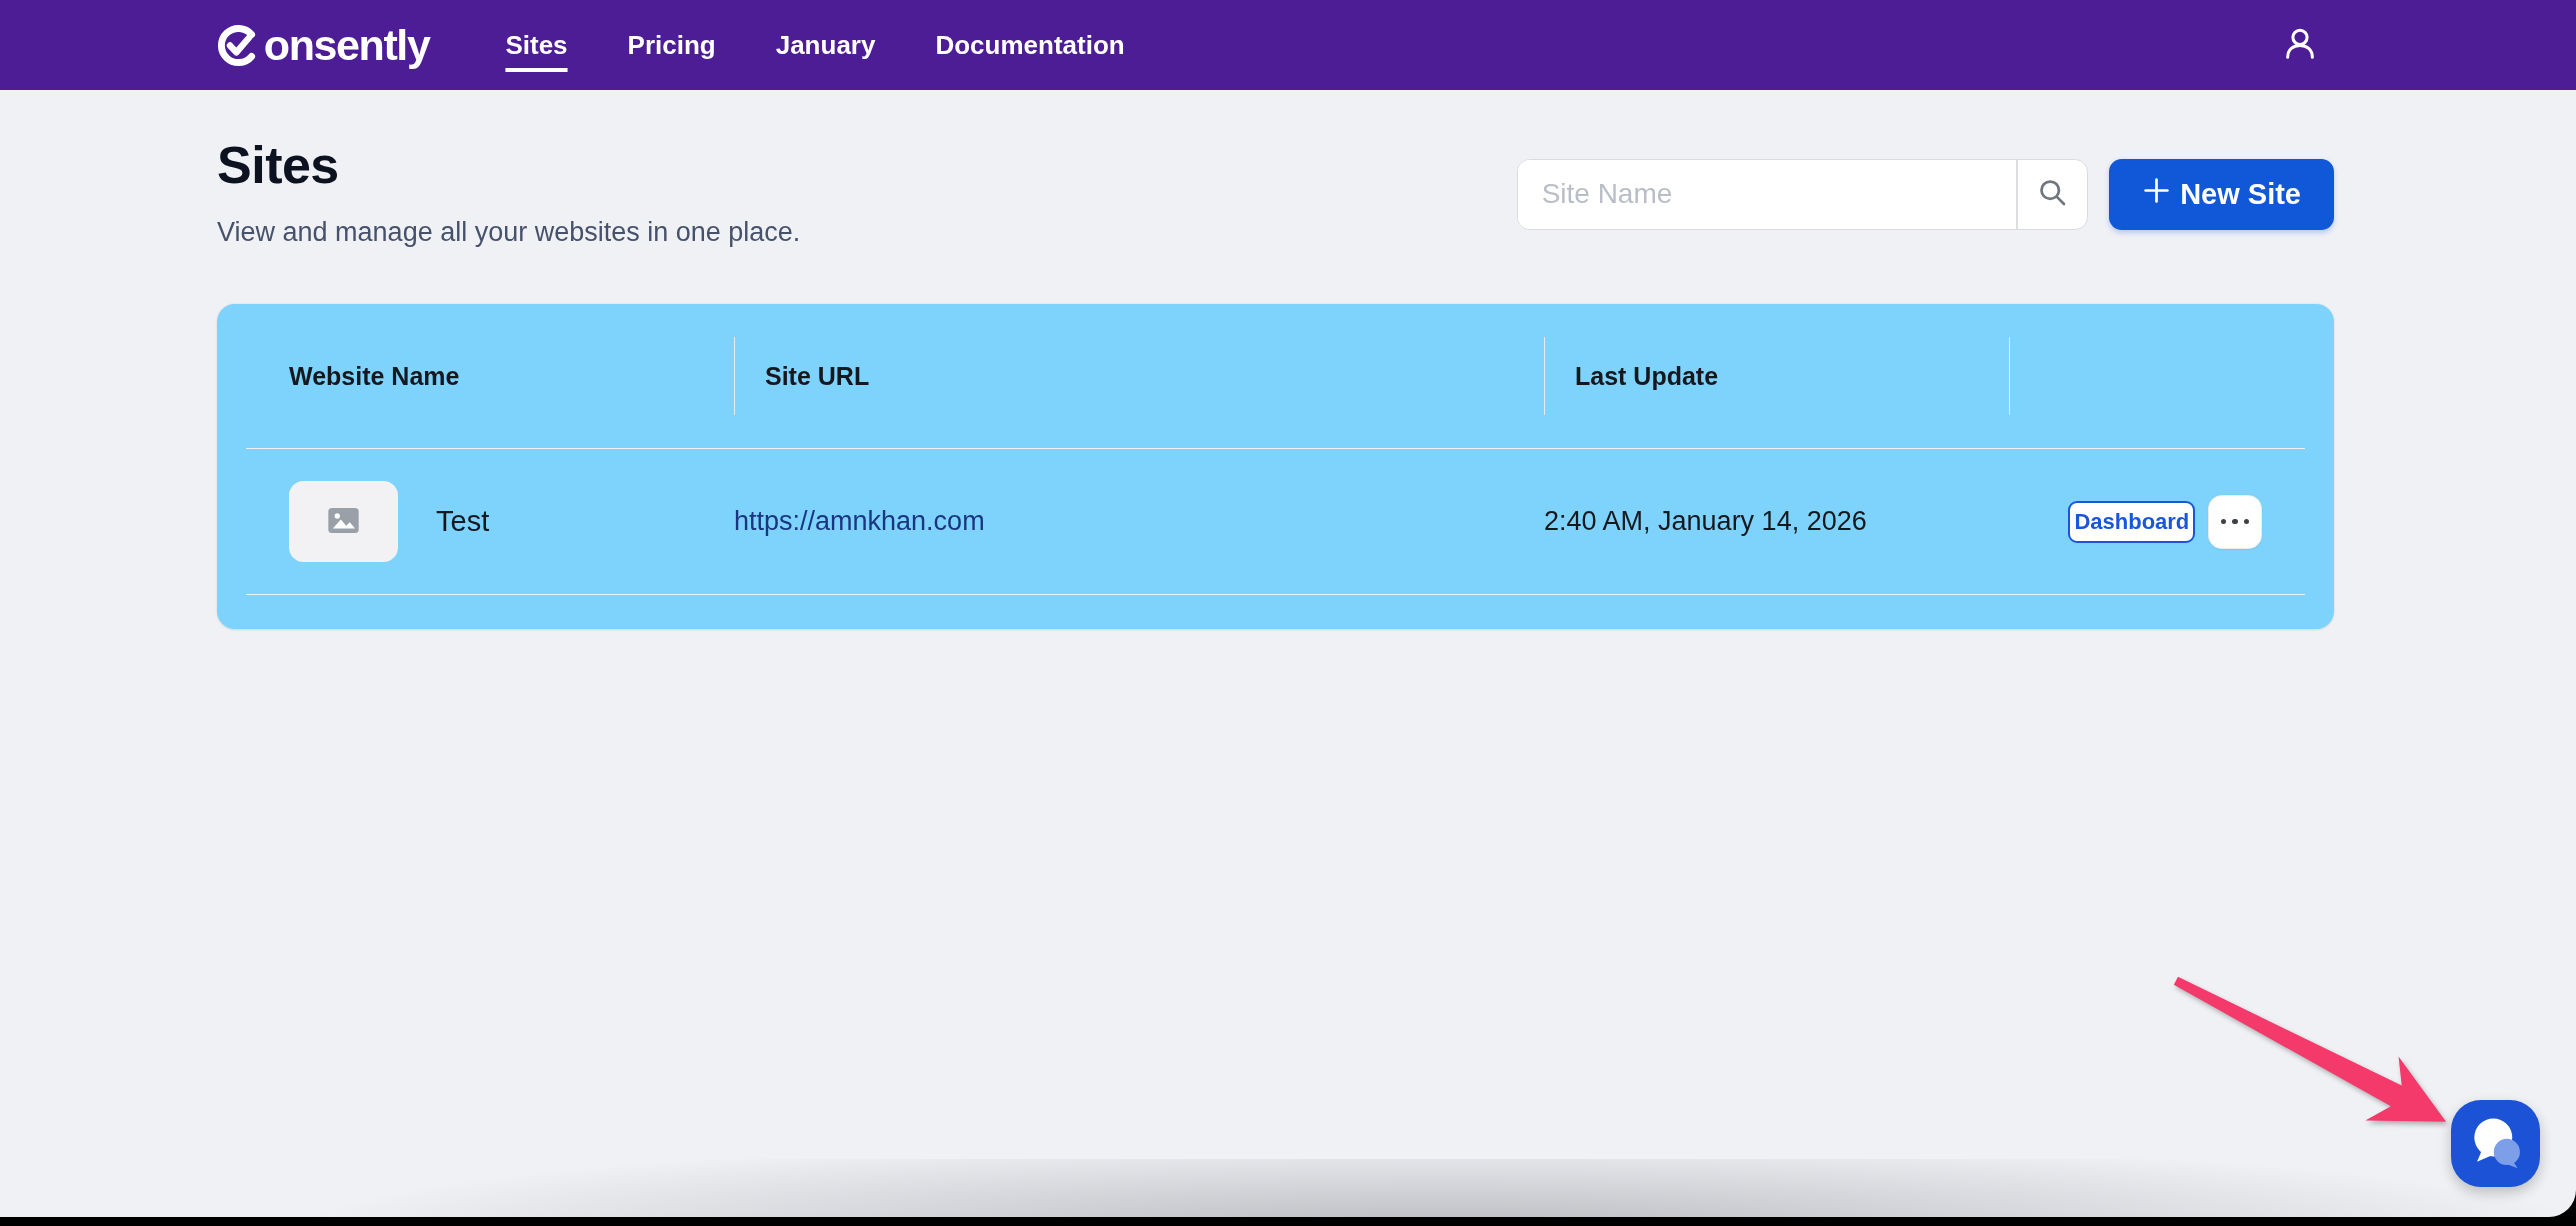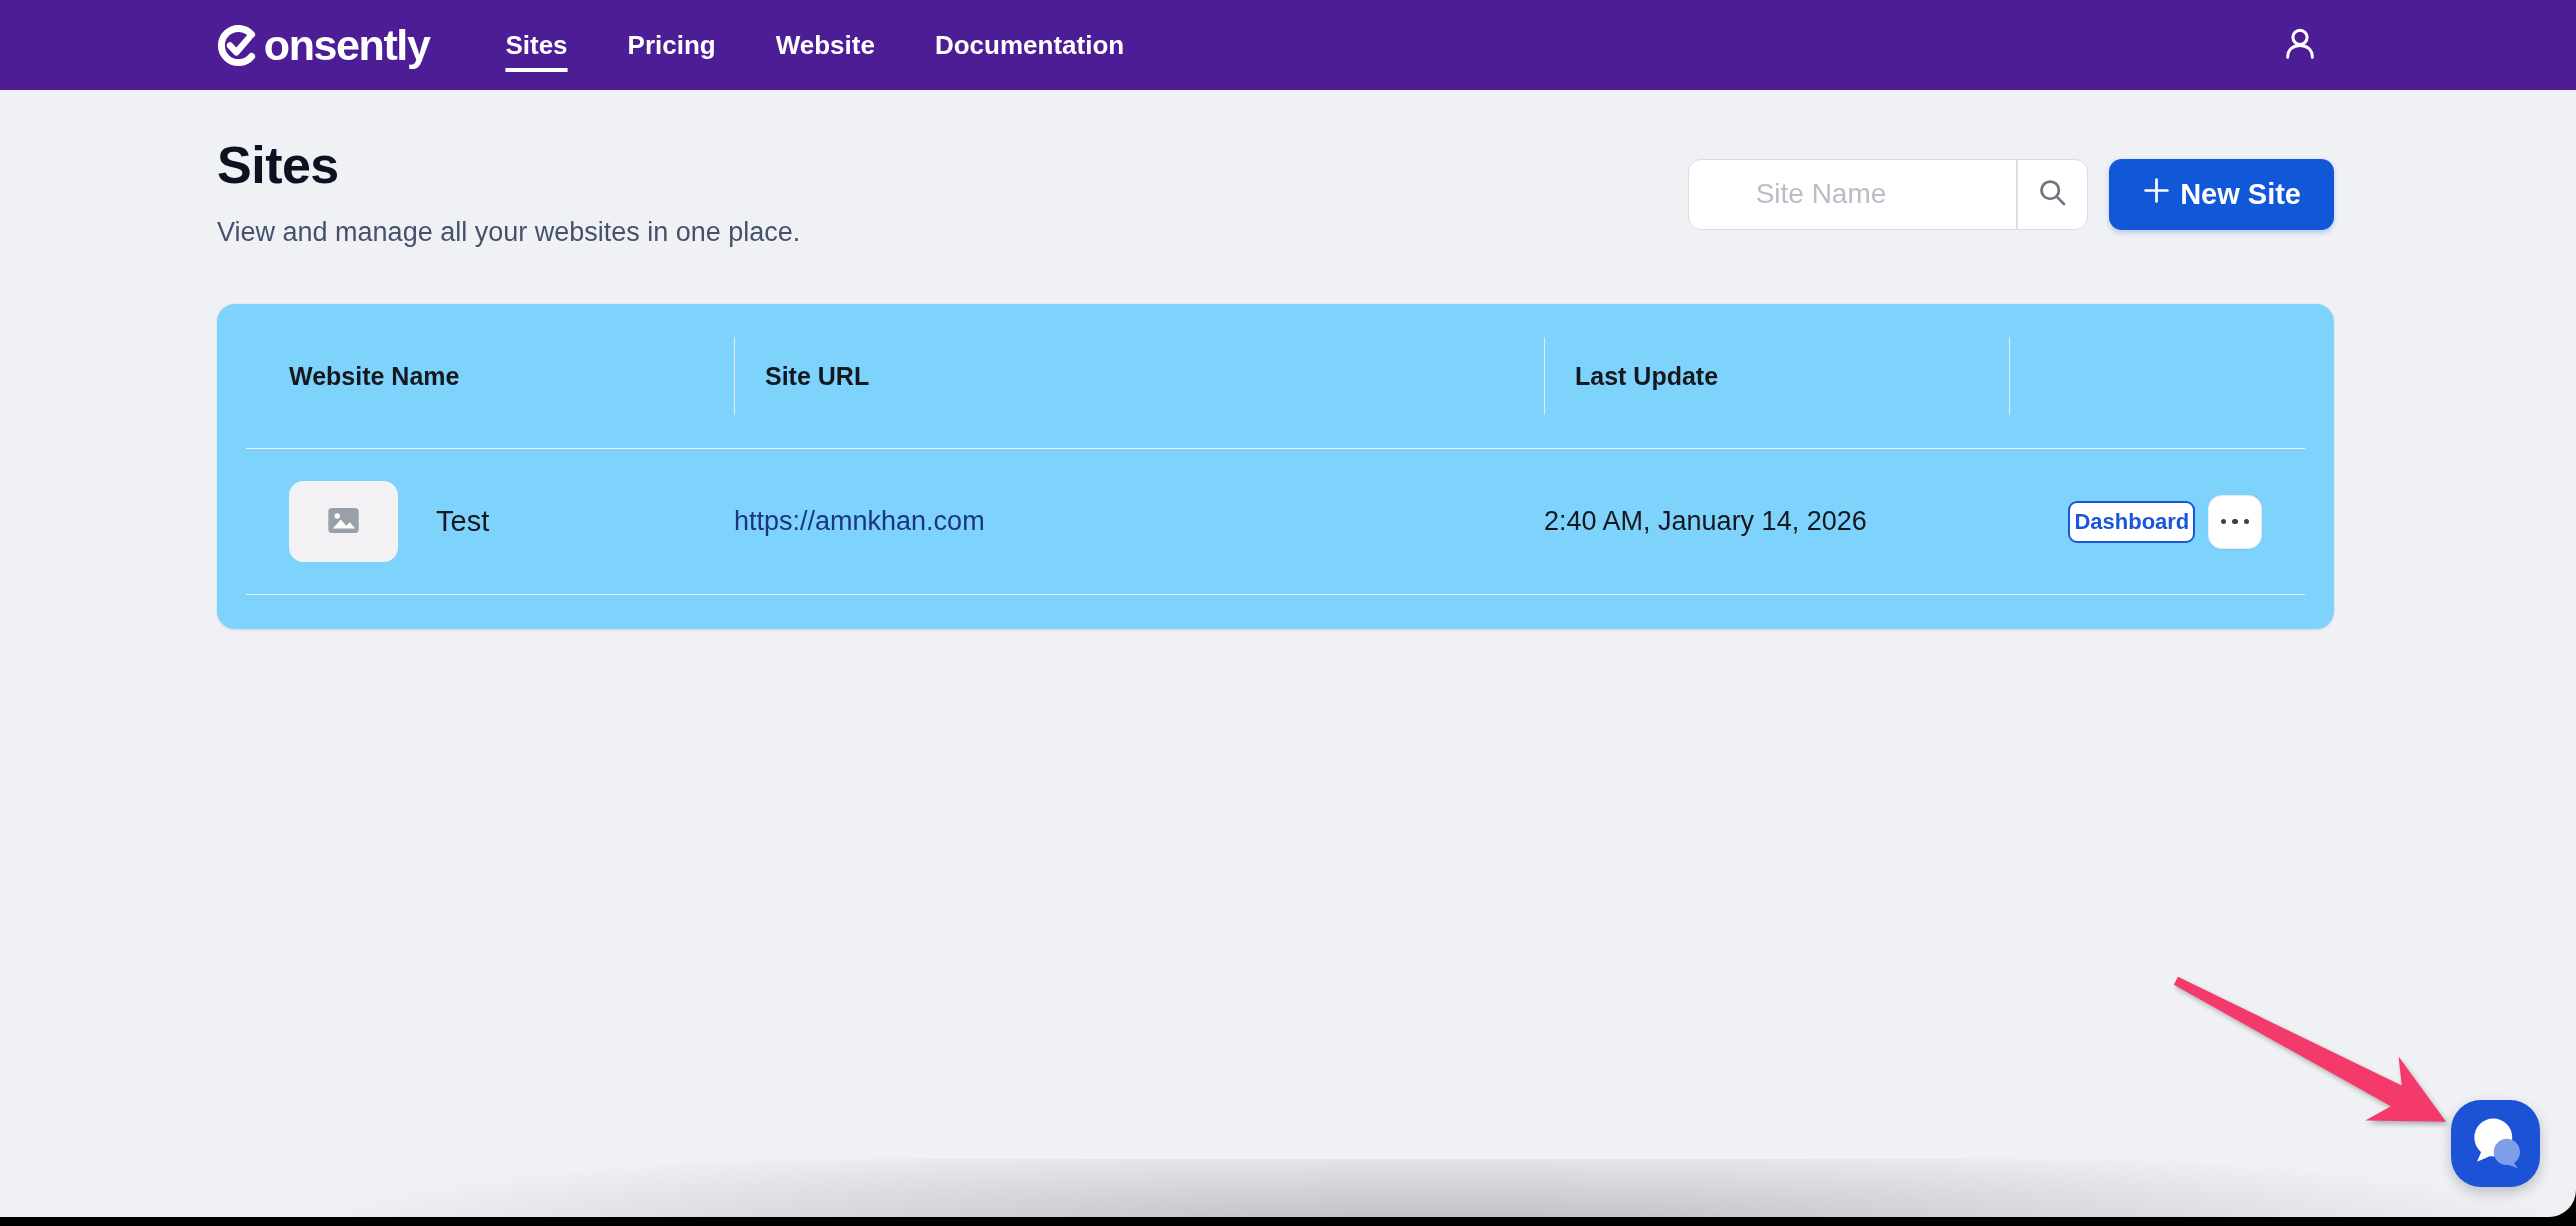--- a/index.html
+++ b/index.html
@@ -18,22 +18,22 @@
   .nav-link { color:#fff; font-size:26px; font-weight:700; cursor:pointer; }
   .nav-link.active { text-decoration:underline; text-underline-offset:13.6px; text-decoration-thickness:3.6px; }
   .user-btn { margin-left:auto; display:flex; align-items:center; cursor:pointer; }
 
   
   .content { padding:0 242px 0 217px; }
   .hero { display:flex; justify-content:space-between; align-items:flex-start; padding-top:45px; }
   .page-title { font-size:52px; font-weight:800; color:#0d1220; letter-spacing:-0.5px; }
   .page-subtitle { font-size:27px; color:#46526b; margin-top:22px; }
   .hero-controls { display:flex; align-items:center; gap:21px; margin-top:23.5px; }
-  .searchbox { display:flex; align-items:stretch; width:400px; height:71px; background:#fff;
-               border:1.8px solid #d9dbe0; border-radius:12.7px; overflow:hidden;padding-left:43px; }
+  .searchbox { display:flex; align-items:stretch; width:571px; height:71px; background:#fff;
+               border:1.8px solid #d9dbe0; border-radius:12.7px; overflow:hidden; }
   .searchbox input { flex:1; border:none; outline:none; font-size:28px; padding:0 23.5px;
                      font-family:"Liberation Sans", sans-serif; color:#30343b; min-width:0; }
   .searchbox input::placeholder { color:#b9bdc5; }
   .search-divider { width:1.8px; background:#dcdee2; }
   .search-iconwrap { width:69px; display:flex; align-items:center; justify-content:center; cursor:pointer; }
   .new-site-btn { height:71px; padding:0 33px; background:#1158d8; border:none; border-radius:12.7px;
                   color:#fff; font-size:29px; font-weight:600; display:flex; align-items:center; gap:9px;
                   cursor:pointer; font-family:"Liberation Sans", sans-serif; box-shadow:0 2.7px 5.4px rgba(17,88,216,.25); }
 
   
@@ -82,21 +82,21 @@
           <svg width="47" height="47" viewBox="0 0 44 44">
             <path d="M34.26 32.28 A16 16 0 1 1 34.26 11.72" fill="none" stroke="#fff" stroke-width="6.5" stroke-linecap="round"></path>
             <polyline points="14,22 20,28.5 32,14.5" fill="none" stroke="#fff" stroke-width="6" stroke-linecap="round" stroke-linejoin="round"></polyline>
           </svg>
         </span>
         <span class="brand-text">onsently</span>
       </div>
       <div class="nav-links">
         <span class="nav-link active">Sites</span>
         <span class="nav-link">Pricing</span>
-        <span class="nav-link">Website</span>
+        <span class="nav-link">January</span>
         <span class="nav-link">Documentation</span>
       </div>
       <div class="user-btn">
         <span>
           <svg width="38" height="38" viewBox="0 0 40 40" fill="none">
             <circle cx="20" cy="13" r="7.5" stroke="#fff" stroke-width="3.2"></circle>
             <path d="M7 34 C7 25.5 13 21.5 20 21.5 C27 21.5 33 25.5 33 34" stroke="#fff" stroke-width="3.2" stroke-linecap="round"></path>
           </svg>
         </span>
       </div>

